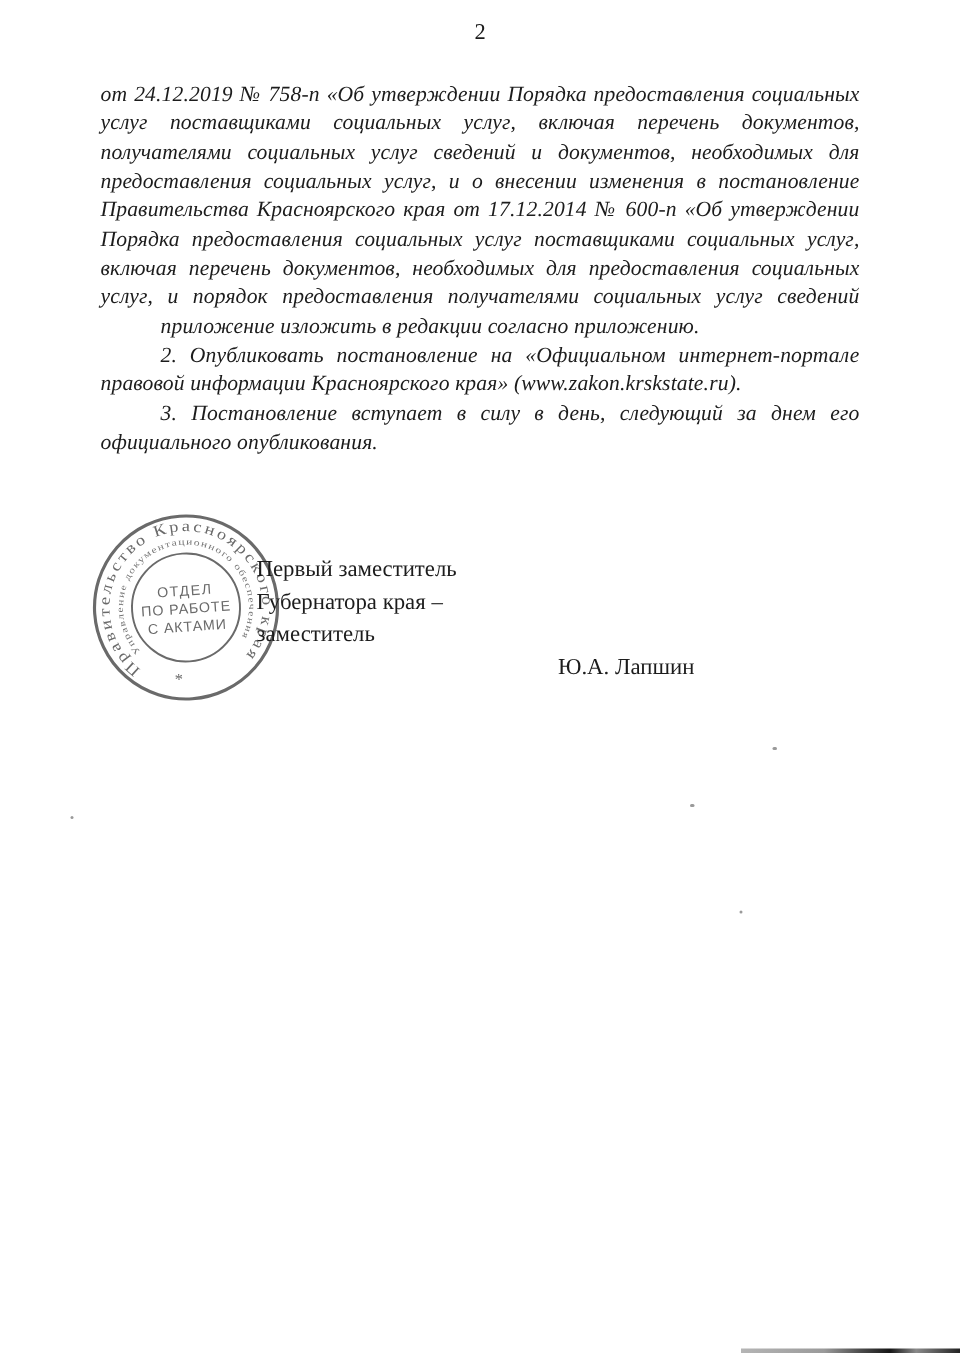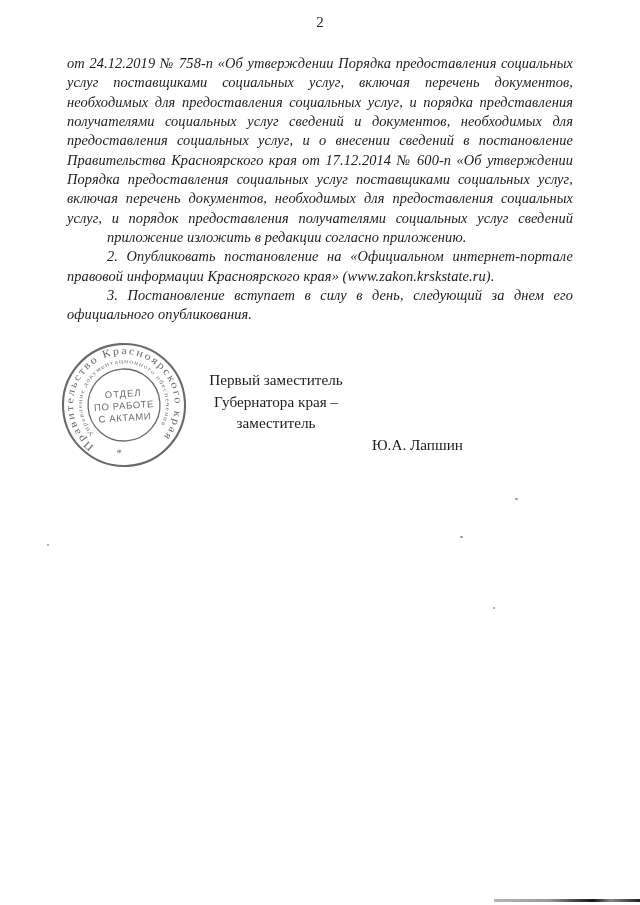--- a/index.html
+++ b/index.html
@@ -38,21 +38,20 @@
     text-align-last: justify;
   }
   .line.indent { text-indent: 40px; }
 
   .sig-title {
     position: absolute;
     left: 171px; top: 369px;
     width: 210px;
     font-size: 15.2px;
     line-height: 21.6px;
-    text-align: center;
   }
   .sig-name {
     position: absolute;
     left: 372px; top: 434px;
     font-size: 15.2px;
     line-height: 21.6px;
   }
   .stamp {
     position: absolute;
     left: 58px; top: 339px;
@@ -83,25 +82,24 @@
 <div class="page">
 
   <div class="page-number">2</div>
 
   <div class="body-text">
 
       <div class="line justify">от 24.12.2019 № 758-п «Об утверждении Порядка предоставления социальных</div>
 
       <div class="line justify">услуг поставщиками социальных услуг, включая перечень документов,</div>
 
-      <div class="line justify">необходимых для предоставления социальных услуг, и порядка представления</div>
 
       <div class="line justify">получателями социальных услуг сведений и документов, необходимых для</div>
 
-      <div class="line justify">предоставления социальных услуг, и о внесении сведений в постановление</div>
+      <div class="line justify">предоставления социальных услуг, и о внесении изменения в постановление</div>
 
       <div class="line justify">Правительства Красноярского края от 17.12.2014 № 600-п «Об утверждении</div>
 
       <div class="line justify">Порядка предоставления социальных услуг поставщиками социальных услуг,</div>
 
       <div class="line justify">включая перечень документов, необходимых для предоставления социальных</div>
 
       <div class="line justify">услуг, и порядок предоставления получателями социальных услуг сведений</div>
 
 

